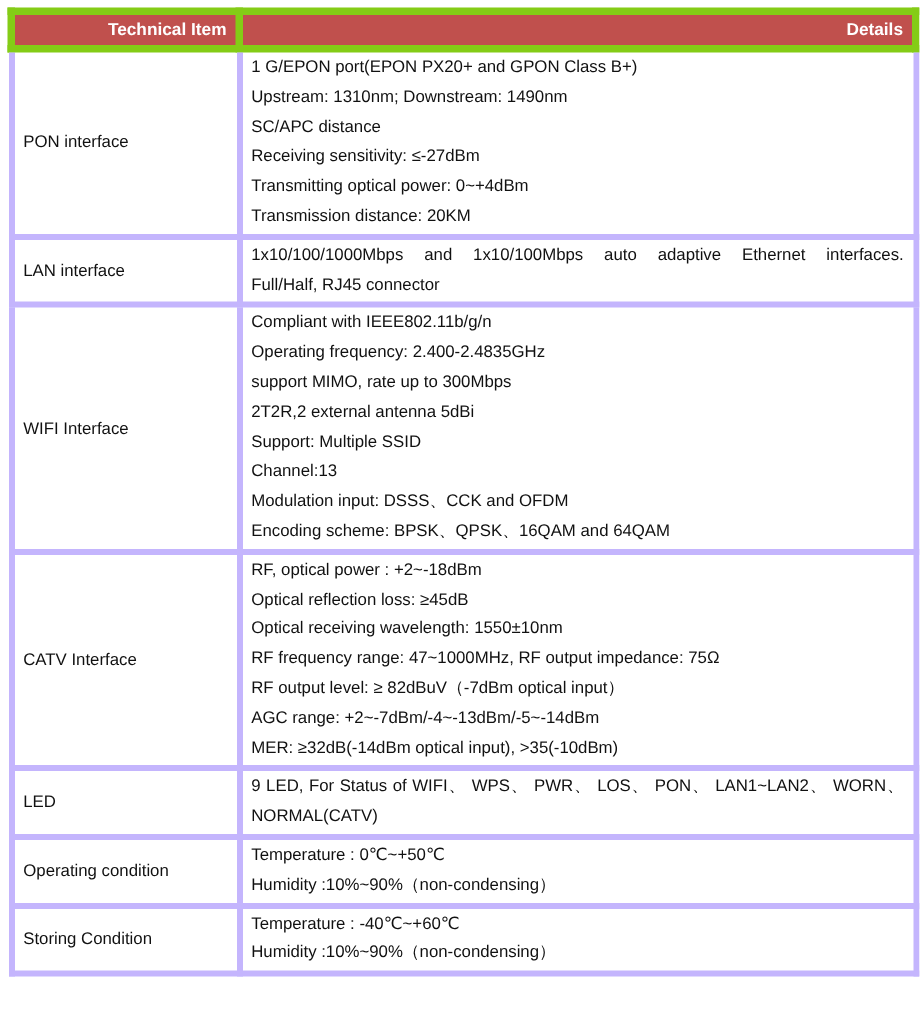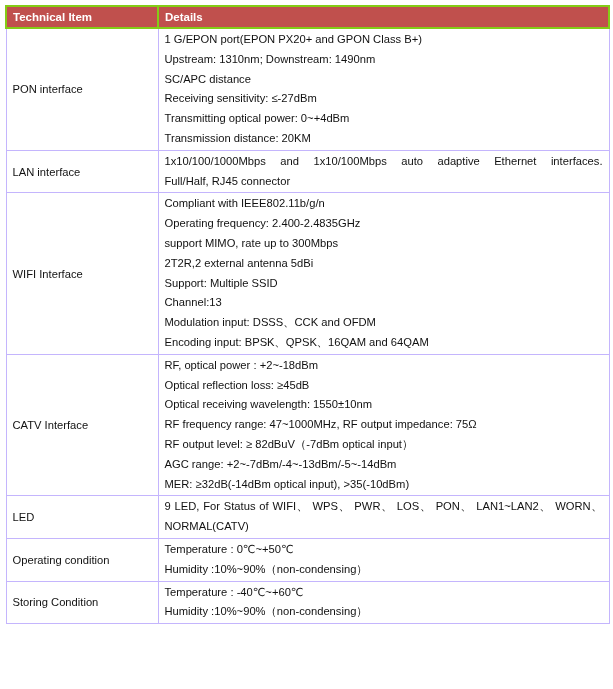--- a/index.html
+++ b/index.html
@@ -2,23 +2,23 @@
 <html><head>
 <meta charset="utf-8">
 <style>
   html, body { margin: 0; padding: 0; background: #ffffff; }
   body { width: 613px; height: 689px; position: relative; overflow: hidden;
          font-family: "Liberation Sans", "DejaVu Sans", sans-serif; color: #111; }
   table.spec { position: absolute; left: 5px; top: 5px; width: 603px;
                border-collapse: collapse; table-layout: fixed; font-size: 11.2px; }
   table.spec col.c1 { width: 152px; }
   table.spec col.c2 { width: 451px; }
-  table.spec th { background: #c0504d; color: #ffffff; font-weight: bold; text-align: left;
-                  padding: 0 6px; height: 20px; border: 2px solid #84cc16; font-size: 11.5px; }
-  table.spec td { border: 1px solid #c4b5fd; padding: 0 6px; vertical-align: middle; }
+  table.spec th { background: #c0504d; color: #ffffff; font-weight: bold; text-align: right;
+                  padding: 0 6px; height: 20px; border: 5px solid #84cc16; font-size: 11.5px; }
+  table.spec td { border: 4px solid #c4b5fd; padding: 0 6px; vertical-align: middle; }
   table.spec td.item { }
   table.spec td.details { padding-top: 1px; padding-bottom: 1px; }
   .line { display: block; height: 19.8px; line-height: 19.8px; white-space: nowrap; }
   .line.justify { white-space: normal; text-align: justify; text-align-last: justify; }
 </style>
 </head>
 <body>
 
 <table class="spec">
   <colgroup>
@@ -56,21 +56,21 @@
     <tr>
       <td class="item">WIFI Interface</td>
       <td class="details">
         <span class="line">Compliant with IEEE802.11b/g/n</span>
         <span class="line">Operating frequency: 2.400-2.4835GHz</span>
         <span class="line">support MIMO, rate up to 300Mbps</span>
         <span class="line">2T2R,2 external antenna 5dBi</span>
         <span class="line">Support: Multiple SSID</span>
         <span class="line">Channel:13</span>
         <span class="line">Modulation input: DSSS、CCK and OFDM</span>
-        <span class="line">Encoding input: BPSK、QPSK、16QAM and 64QAM</span>
+        <span class="line">Encoding scheme: BPSK、QPSK、16QAM and 64QAM</span>
       </td>
     </tr>
 
     <tr>
       <td class="item">CATV Interface</td>
       <td class="details">
         <span class="line">RF, optical power : +2~-18dBm</span>
         <span class="line">Optical reflection loss: ≥45dB</span>
         <span class="line">Optical receiving wavelength: 1550±10nm</span>
         <span class="line">RF frequency range: 47~1000MHz,   RF output impedance: 75Ω</span>

